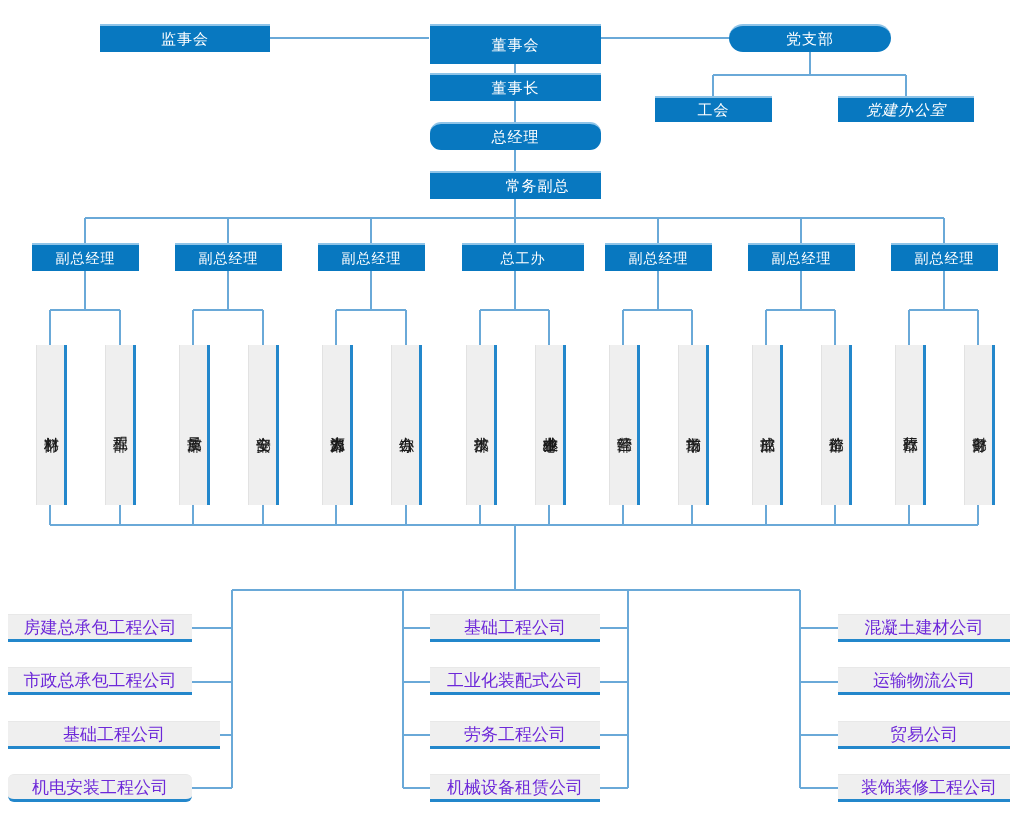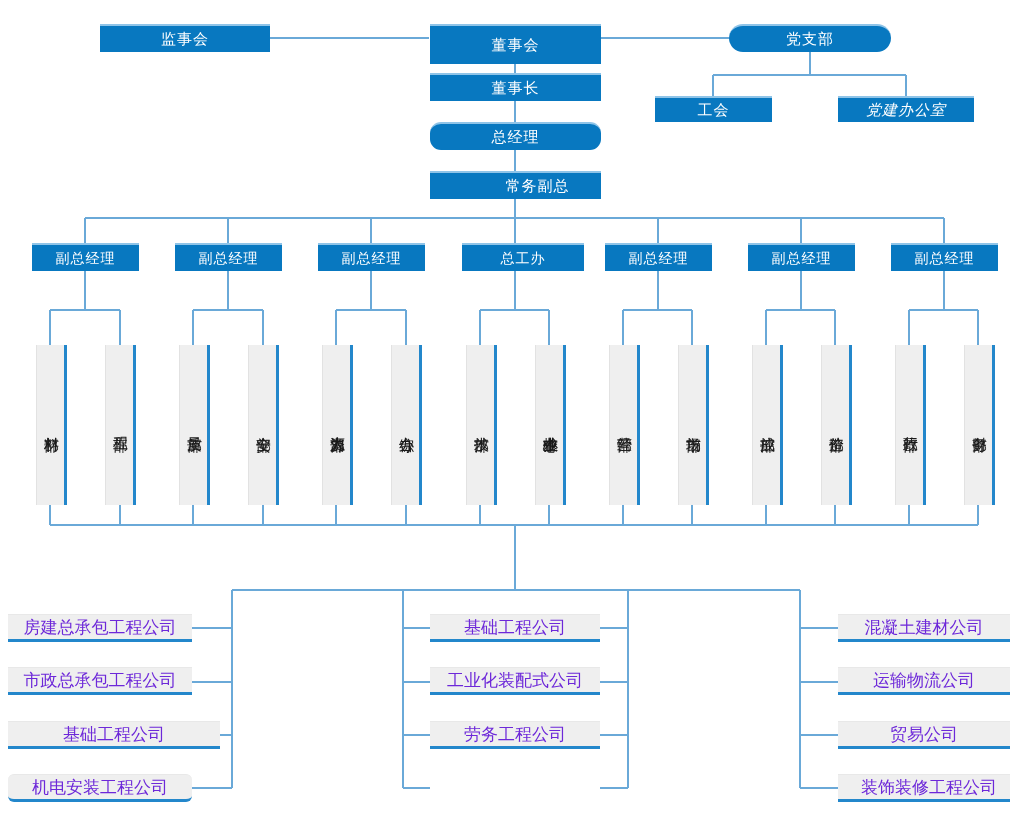--- a/index.html
+++ b/index.html
@@ -257,19 +257,20 @@
     </div>
 
   <div class="hbox" style="left:8px;top:614px;width:184px;height:28px;">房建总承包工程公司</div>
   <div class="hbox" style="left:8px;top:667px;width:184px;height:28px;">市政总承包工程公司</div>
   <div class="hbox" style="left:8px;top:721px;width:212px;height:28px;">基础工程公司</div>
   <div class="hbox" style="left:8px;top:774px;width:184px;height:28px;border-radius:6px;">机电安装工程公司</div>
 
   <div class="hbox" style="left:430px;top:614px;width:170px;height:28px;">基础工程公司</div>
   <div class="hbox" style="left:430px;top:667px;width:170px;height:28px;">工业化装配式公司</div>
   <div class="hbox" style="left:430px;top:721px;width:170px;height:28px;">劳务工程公司</div>
+  <div class="hbox" style="left:430px;top:774px;width:170px;height:28px;">机械设备租赁公司</div>
 
   <div class="hbox" style="left:838px;top:614px;width:172px;height:28px;">混凝土建材公司</div>
   <div class="hbox" style="left:838px;top:667px;width:172px;height:28px;">运输物流公司</div>
   <div class="hbox" style="left:838px;top:721px;width:172px;height:28px;">贸易公司</div>
   <div class="hbox" style="left:838px;top:774px;width:172px;height:28px;padding-left:10px;">装饰装修工程公司</div>
 
 </div>
 
 </body></html>

